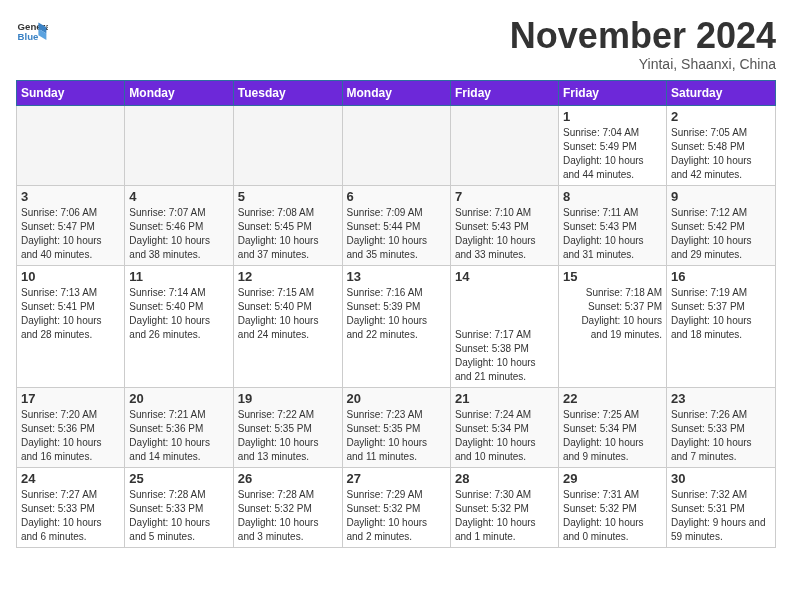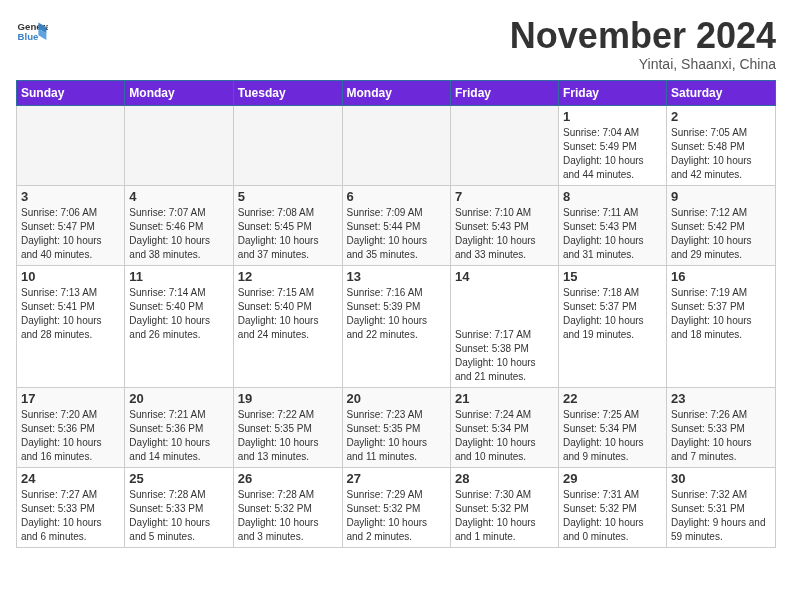--- a/index.html
+++ b/index.html
@@ -200,21 +200,21 @@
 Daylight: 10 hours and 22 minutes.</div>
         </td>
         <td>
           <span class="day-num">14</span>
           <div class="day-info" style="white-space: pre-line; margin-top: 44px;">Sunrise: 7:17 AM
 Sunset: 5:38 PM
 Daylight: 10 hours and 21 minutes.</div>
         </td>
         <td>
           <span class="day-num">15</span>
-          <div class="day-info" style="white-space: pre-line;">Sunrise: 7:18 AM
+          <div class="day-info" style="white-space: pre-line; text-align: right;">Sunrise: 7:18 AM
 Sunset: 5:37 PM
 Daylight: 10 hours and 19 minutes.</div>
         </td>
         <td>
           <span class="day-num">16</span>
           <div class="day-info" style="white-space: pre-line;">Sunrise: 7:19 AM
 Sunset: 5:37 PM
 Daylight: 10 hours and 18 minutes.</div>
         </td>
       </tr>

